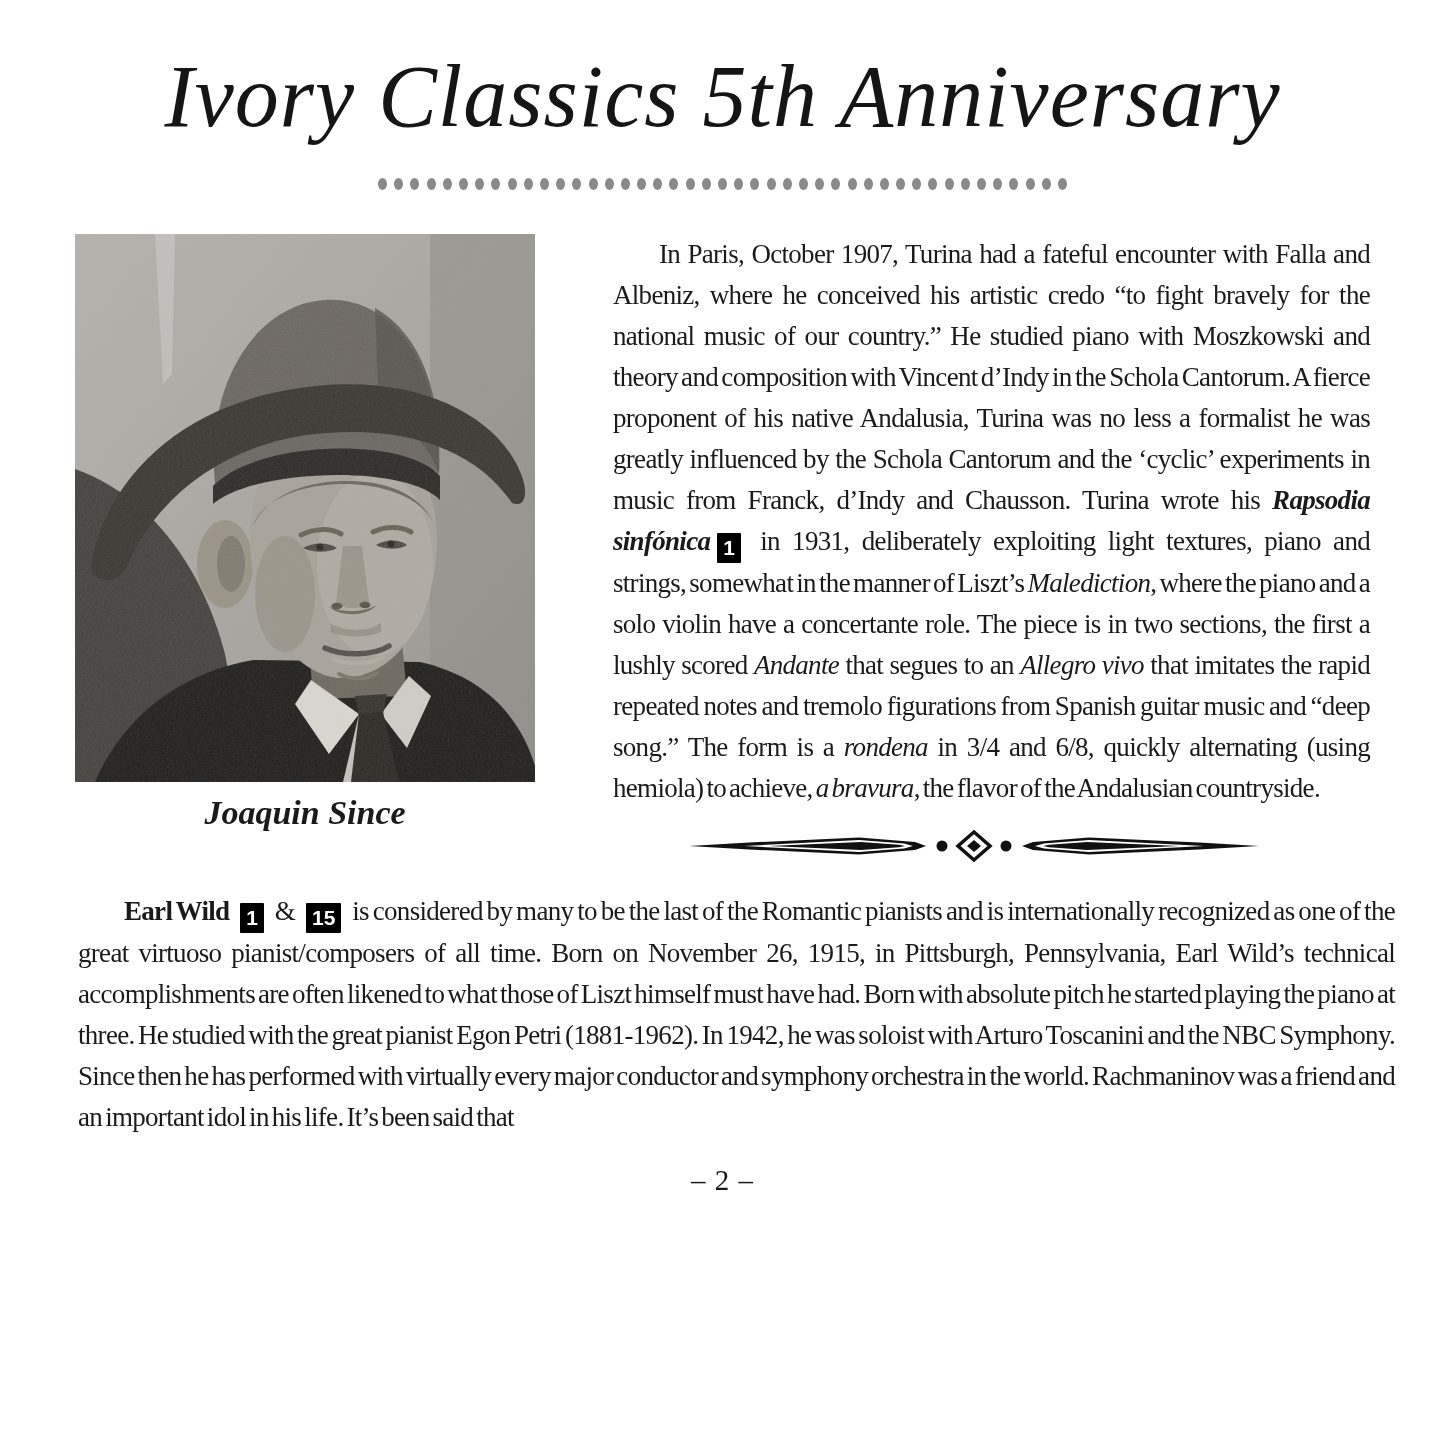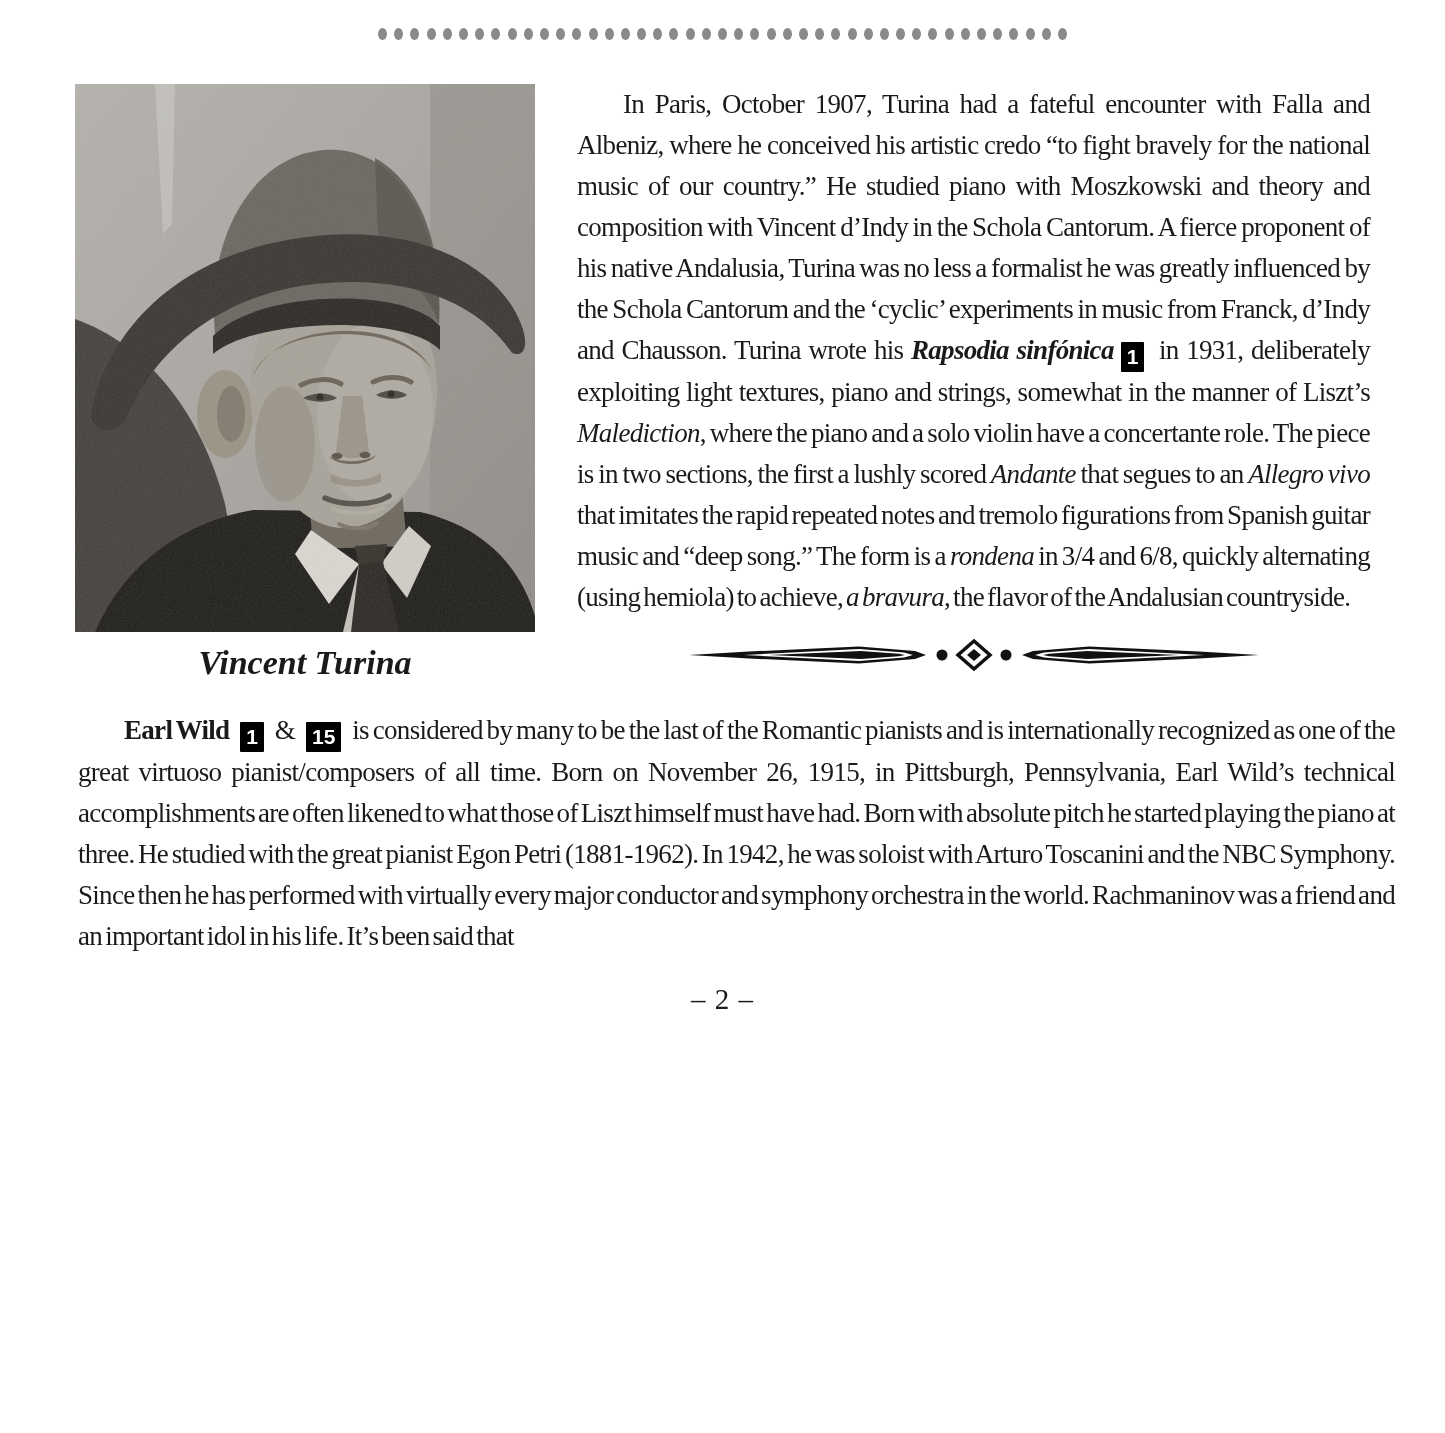--- a/index.html
+++ b/index.html
@@ -81,21 +81,21 @@
     margin-left:42px;
   }
   .body-text{
     font-size:27px;
     line-height:41px;
     letter-spacing:-0.7px;
     word-spacing:-3px;
     text-align:justify;
     color:var(--ink);
   }
-  .para{text-indent:46px;}
+  .para{text-indent:46px;margin-left:36px;}
   .seg.bold{font-weight:700;}
   .seg.italic{font-style:italic;}
   .seg.bold-italic{font-weight:700;font-style:italic;}
   .seg.track-badge{
     display:inline-block;
     background:var(--badge-bg);
     color:var(--badge-fg);
     font-family:"Liberation Sans", sans-serif;
     font-weight:700;
     font-style:normal;
@@ -125,20 +125,21 @@
     text-align:center;
     font-size:29px;
     letter-spacing:1px;
   }
 </style>
 </head>
 <body>
 
 <div class="page">
 
+  <h1 class="title">Ivory Classics 5th Anniversary</h1>
 
   <div class="dots-row"><span class="dot"></span><span class="dot"></span><span class="dot"></span><span class="dot"></span><span class="dot"></span><span class="dot"></span><span class="dot"></span><span class="dot"></span><span class="dot"></span><span class="dot"></span><span class="dot"></span><span class="dot"></span><span class="dot"></span><span class="dot"></span><span class="dot"></span><span class="dot"></span><span class="dot"></span><span class="dot"></span><span class="dot"></span><span class="dot"></span><span class="dot"></span><span class="dot"></span><span class="dot"></span><span class="dot"></span><span class="dot"></span><span class="dot"></span><span class="dot"></span><span class="dot"></span><span class="dot"></span><span class="dot"></span><span class="dot"></span><span class="dot"></span><span class="dot"></span><span class="dot"></span><span class="dot"></span><span class="dot"></span><span class="dot"></span><span class="dot"></span><span class="dot"></span><span class="dot"></span><span class="dot"></span><span class="dot"></span><span class="dot"></span></div>
 
 
   <div class="columns">
 
     <figure class="photo-col">
       <div class="photo-frame">
         <svg viewBox="0 0 460 548" aria-hidden="true">
           <defs>
@@ -202,21 +203,21 @@
           <path d="M140,250 C130,148 182,70 250,66 C322,62 368,138 364,240 C330,204 180,208 140,250 Z" fill="#6b6660"></path>
           <path d="M300,74 C346,100 368,160 364,240 C352,206 330,190 304,182 Z" fill="#57534d" opacity="0.85"></path>
 
           <path d="M138,252 C180,206 332,202 365,242 L365,266 C332,230 180,234 138,270 Z" fill="#2c2925"></path>
 
           <path d="M16,332 C28,258 90,178 212,156 C332,134 422,178 446,240 C454,260 450,274 437,269 C402,216 330,190 240,200 C150,210 82,262 52,332 C44,352 18,350 16,332 Z" fill="#3a3631"></path>
 
           <rect width="460" height="548" filter="url(#grain)" opacity="0.32"></rect>
         </svg>
       </div>
-      <figcaption class="caption">Vincent Turina</figcaption>
+      <figcaption class="caption">Joaquin Since</figcaption>
     </figure>
 
     <div class="text-col">
       <p class="para body-text"><span class="seg normal">In Paris, October 1907, Turina had a fateful encounter with Falla and Albeniz, where he conceived his artistic credo “to fight bravely for the national music of our country.” He studied piano with Moszkowski and theory and composition with Vincent d’Indy in the Schola Cantorum. A fierce proponent of his native Andalusia, Turina was no less a formalist he was greatly influenced by the Schola Cantorum and the ‘cyclic’ experiments in music from Franck, d’Indy and Chausson. Turina wrote his </span><span class="seg bold-italic">Rapsodia sinfónica</span><span class="seg track-badge">1</span><span class="seg normal"> in 1931, deliberately exploiting light textures, piano and strings, somewhat in the manner of Liszt’s </span><span class="seg italic">Malediction</span><span class="seg normal">, where the piano and a solo violin have a concertante role. The piece is in two sections, the first a lushly scored </span><span class="seg italic">Andante</span><span class="seg normal"> that segues to an </span><span class="seg italic">Allegro vivo</span><span class="seg normal"> that imitates the rapid repeated notes and tremolo figurations from Spanish guitar music and “deep song.” The form is a </span><span class="seg italic">rondena</span><span class="seg normal"> in 3/4 and 6/8, quickly alternating  (using hemiola) to achieve, </span><span class="seg italic">a bravura</span><span class="seg normal">, the flavor of the Andalusian countryside.</span></p>
       <div class="divider">
         <svg width="570" height="34" viewBox="0 0 570 34" aria-hidden="true">
           <g id="bladeL">
             <polygon points="0,17 60,13.5 170,8.5 226,13 237,17 226,21 170,25.5 60,20.5" fill="#111"></polygon>
             <polygon points="55,17 170,11 215,14.5 224,17 215,19.5 170,23" fill="#fff"></polygon>
             <polygon points="80,17 172,13 210,15.8 216,17 210,18.2 172,21" fill="#111"></polygon>

